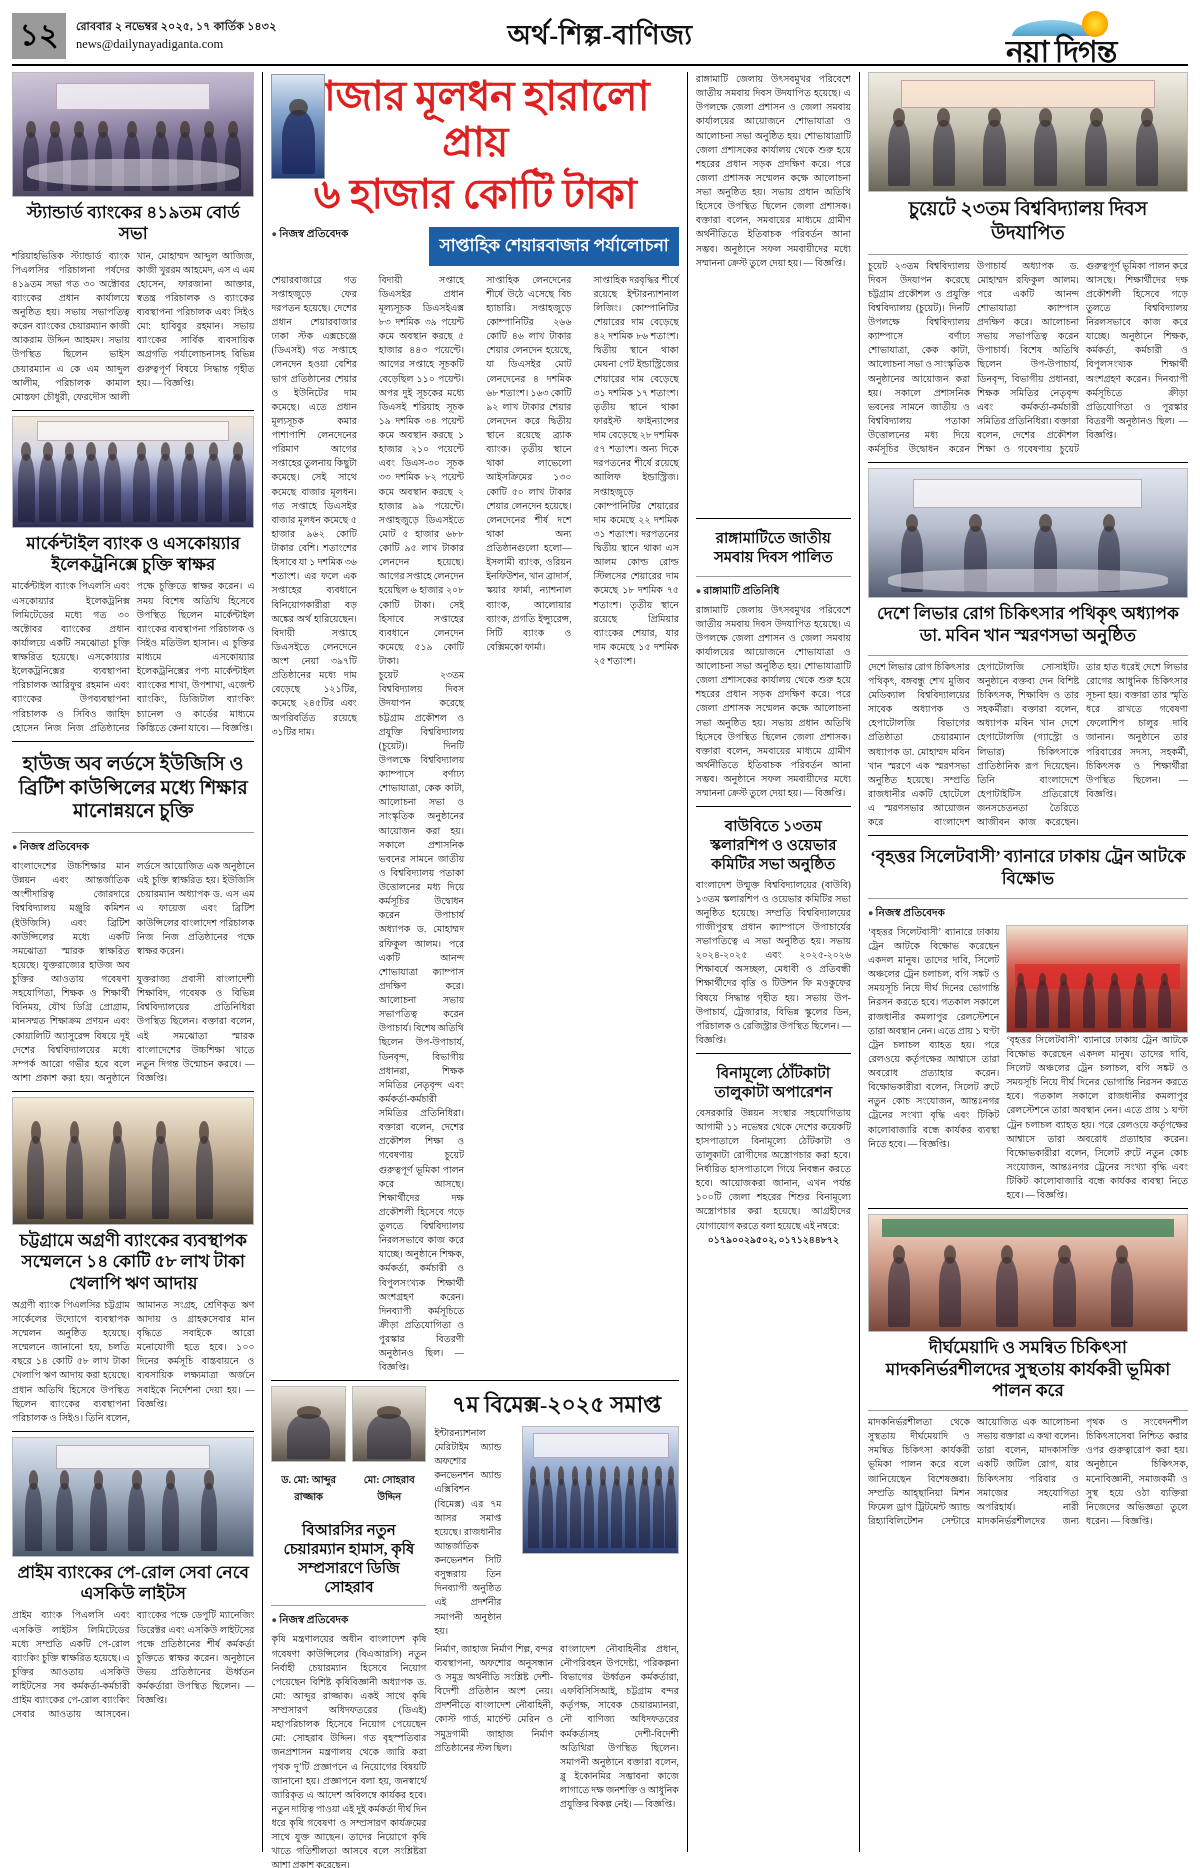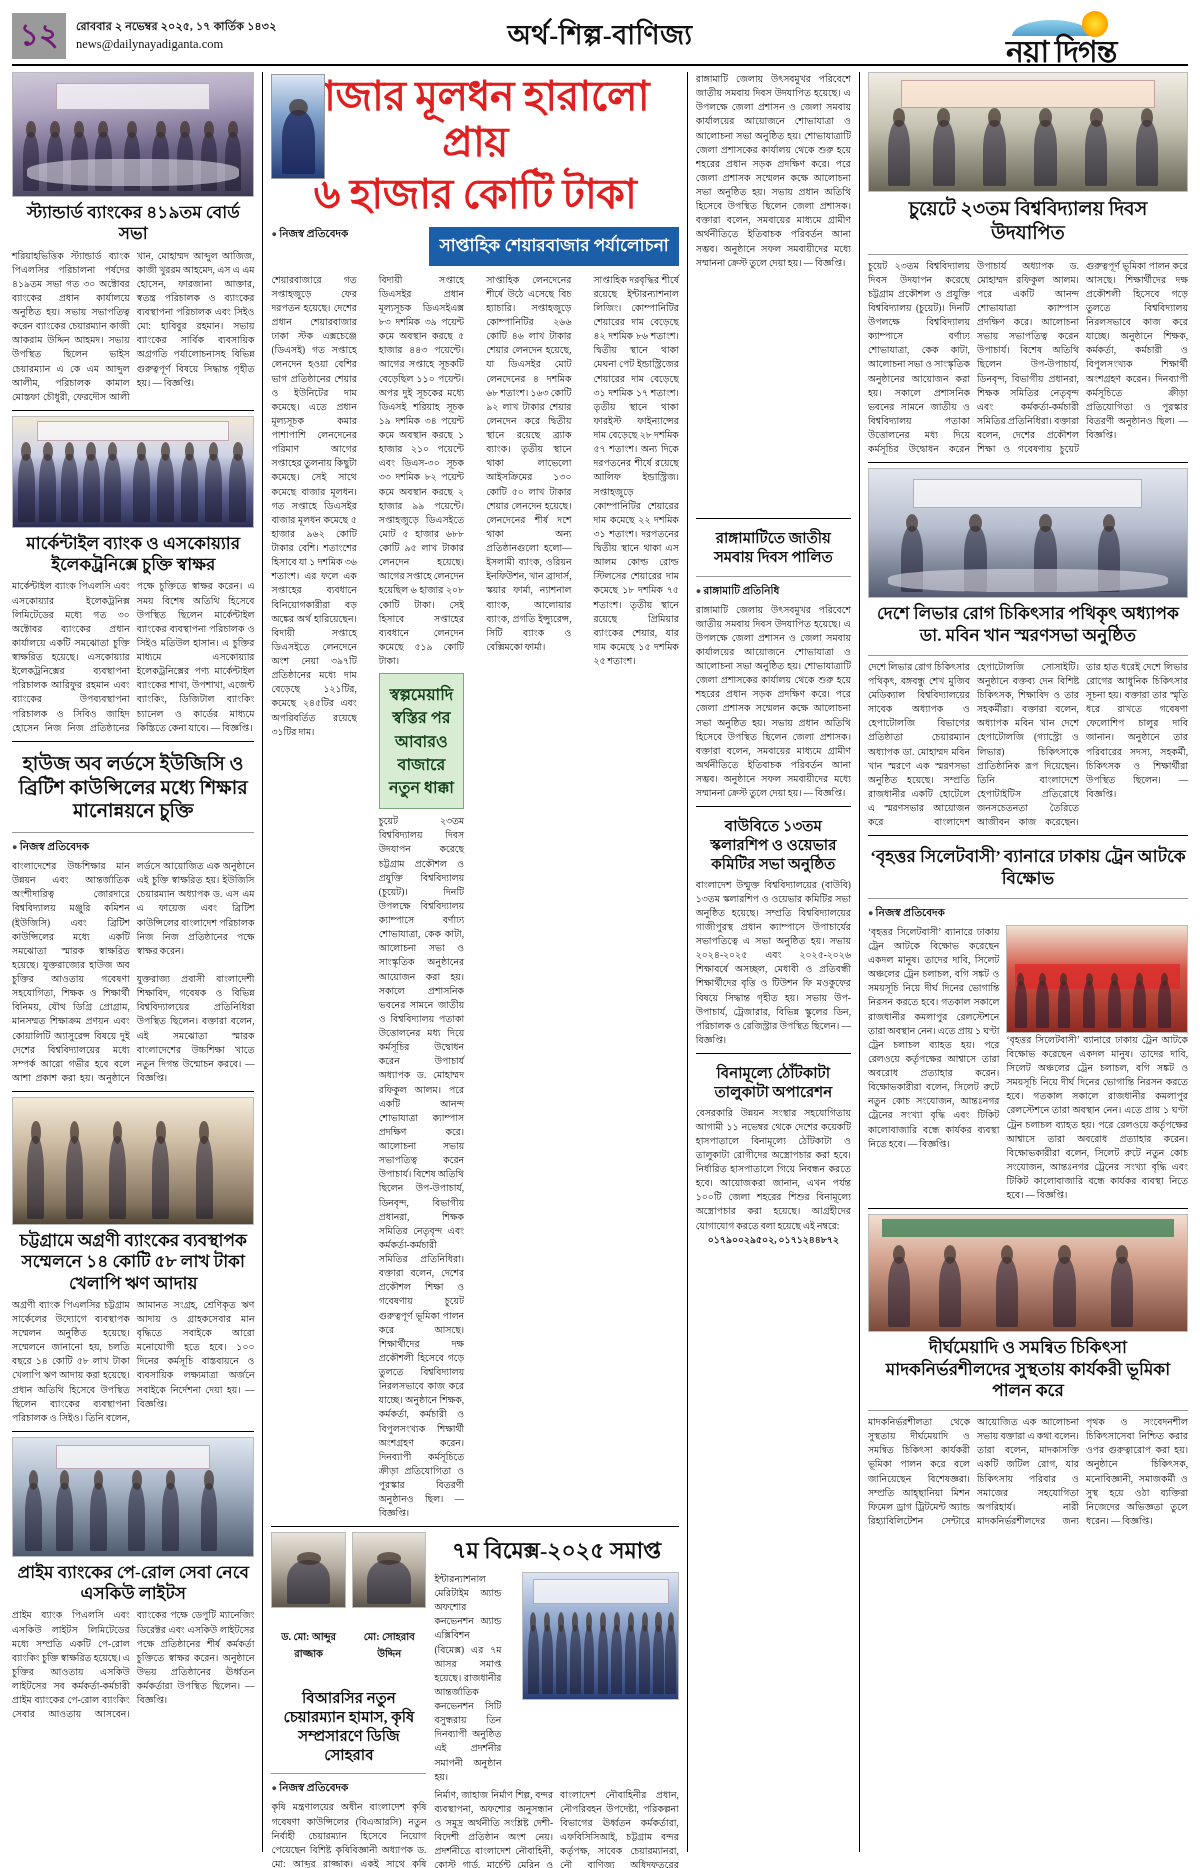--- a/index.html
+++ b/index.html
@@ -9,21 +9,21 @@
     font-family:"Liberation Serif", serif;
     color:#111;
     overflow:hidden;
     position:relative;
   }
   .page { width:1200px; height:1868px; padding:10px 12px; position:relative; }
 
   
   .masthead { display:flex; align-items:center; height:52px; position:relative; }
   .pagenum {
-    width:54px; height:46px; background:#9a9a9a; color:#701a75;
+    width:54px; height:46px; background:#9a9a9a; color:#000000;
     display:flex; align-items:center; justify-content:center;
     font-size:30px; font-weight:bold; font-family:"Liberation Sans", sans-serif;
   }
   .mh-meta { margin-left:10px; line-height:1.45; }
   .mh-date { font-size:11px; font-weight:bold; letter-spacing:.2px; }
   .mh-mail { font-size:12.5px; }
   .mh-section {
     position:absolute; left:50%; transform:translateX(-50%);
     font-size:27px; font-weight:bold; letter-spacing:.5px;
   }
@@ -130,21 +130,21 @@
   .banner-strip {
     position:absolute; left:18%; right:18%; top:8%; height:22%;
     background:rgba(250,248,250,.75); border:1px solid rgba(120,60,90,.4);
   }
   .cap-strip { position:absolute; left:0; right:0; bottom:0; height:16%;
     background:linear-gradient(180deg,rgba(0,0,0,0),rgba(0,0,0,.22)); }
 
   .two-portraits { display:flex; gap:6px; }
   .two-portraits .photo { width:50%; height:76px; }
 
-  .small-cap { font-size:10px; text-align:center; font-weight:bold; padding:21px 0; }
+  .small-cap { font-size:10px; text-align:center; font-weight:bold; padding:10px 0; }
 </style>
 </head>
 <body>
 
 <div class="page">
 
   <div class="masthead">
     <div class="pagenum">১২</div>
     <div class="mh-meta">
       <div class="mh-date">রোববার ২ নভেম্বর ২০২৫, ১৭ কার্তিক ১৪৩২</div>
@@ -264,21 +264,20 @@
       </div>
 
       <div style="display:flex; gap:22px; margin-top:2px;">
         <div style="width:25%">
           <div class="body">শেয়ারবাজারে গত সপ্তাহজুড়ে ফের দরপতন হয়েছে। দেশের প্রধান শেয়ারবাজার ঢাকা স্টক এক্সচেঞ্জে (ডিএসই) গত সপ্তাহে লেনদেন হওয়া বেশির ভাগ প্রতিষ্ঠানের শেয়ার ও ইউনিটের দাম কমেছে। এতে প্রধান মূল্যসূচক কমার পাশাপাশি লেনদেনের পরিমাণ আগের সপ্তাহের তুলনায় কিছুটা কমেছে। সেই সাথে কমেছে বাজার মূলধন।
 গত সপ্তাহে ডিএসইর বাজার মূলধন কমেছে ৫ হাজার ৯৬২ কোটি টাকার বেশি। শতাংশের হিসাবে যা ১ দশমিক ৩৬ শতাংশ। এর ফলে এক সপ্তাহের ব্যবধানে বিনিয়োগকারীরা বড় অঙ্কের অর্থ হারিয়েছেন। বিদায়ী সপ্তাহে ডিএসইতে লেনদেনে অংশ নেয়া ৩৯৭টি প্রতিষ্ঠানের মধ্যে দাম বেড়েছে ১২১টির, কমেছে ২৪৫টির এবং অপরিবর্তিত রয়েছে ৩১টির দাম।</div>
         </div>
         <div style="width:25%">
           <div class="body">বিদায়ী সপ্তাহে ডিএসইর প্রধান মূল্যসূচক ডিএসইএক্স ৮৩ দশমিক ৩৯ পয়েন্ট কমে অবস্থান করছে ৫ হাজার ৪৪৩ পয়েন্টে। আগের সপ্তাহে সূচকটি বেড়েছিল ১১০ পয়েন্ট। অপর দুই সূচকের মধ্যে ডিএসই শরিয়াহ সূচক ১৯ দশমিক ৩৪ পয়েন্ট কমে অবস্থান করছে ১ হাজার ২১০ পয়েন্টে এবং ডিএস-৩০ সূচক ৩৩ দশমিক ৮২ পয়েন্ট কমে অবস্থান করছে ২ হাজার ৯৯ পয়েন্টে।
 সপ্তাহজুড়ে ডিএসইতে মোট ৫ হাজার ৬৮৮ কোটি ৯৫ লাখ টাকার লেনদেন হয়েছে। আগের সপ্তাহে লেনদেন হয়েছিল ৬ হাজার ২০৮ কোটি টাকা। সেই হিসাবে সপ্তাহের ব্যবধানে লেনদেন কমেছে ৫১৯ কোটি টাকা।</div>
-          <div class="green-box">স্বল্পমেয়াদি স্বস্তির পর আবারও বাজারে নতুন ধাক্কা</div>
           <div class="body">চুয়েট ২৩তম বিশ্ববিদ্যালয় দিবস উদযাপন করেছে চট্টগ্রাম প্রকৌশল ও প্রযুক্তি বিশ্ববিদ্যালয় (চুয়েট)। দিনটি উপলক্ষে বিশ্ববিদ্যালয় ক্যাম্পাসে বর্ণাঢ্য শোভাযাত্রা, কেক কাটা, আলোচনা সভা ও সাংস্কৃতিক অনুষ্ঠানের আয়োজন করা হয়। সকালে প্রশাসনিক ভবনের সামনে জাতীয় ও বিশ্ববিদ্যালয় পতাকা উত্তোলনের মধ্য দিয়ে কর্মসূচির উদ্বোধন করেন উপাচার্য অধ্যাপক ড. মোহাম্মদ রফিকুল আলম। পরে একটি আনন্দ শোভাযাত্রা ক্যাম্পাস প্রদক্ষিণ করে। আলোচনা সভায় সভাপতিত্ব করেন উপাচার্য। বিশেষ অতিথি ছিলেন উপ-উপাচার্য, ডিনবৃন্দ, বিভাগীয় প্রধানরা, শিক্ষক সমিতির নেতৃবৃন্দ এবং কর্মকর্তা-কর্মচারী সমিতির প্রতিনিধিরা। বক্তারা বলেন, দেশের প্রকৌশল শিক্ষা ও গবেষণায় চুয়েট গুরুত্বপূর্ণ ভূমিকা পালন করে আসছে। শিক্ষার্থীদের দক্ষ প্রকৌশলী হিসেবে গড়ে তুলতে বিশ্ববিদ্যালয় নিরলসভাবে কাজ করে যাচ্ছে। অনুষ্ঠানে শিক্ষক, কর্মকর্তা, কর্মচারী ও বিপুলসংখ্যক শিক্ষার্থী অংশগ্রহণ করেন। দিনব্যাপী কর্মসূচিতে ক্রীড়া প্রতিযোগিতা ও পুরস্কার বিতরণী অনুষ্ঠানও ছিল। — বিজ্ঞপ্তি।</div>
         </div>
         <div style="width:25%">
           <div class="body">সাপ্তাহিক লেনদেনের শীর্ষে উঠে এসেছে বিচ হ্যাচারি। সপ্তাহজুড়ে কোম্পানিটির ২৬৬ কোটি ৪৬ লাখ টাকার শেয়ার লেনদেন হয়েছে, যা ডিএসইর মোট লেনদেনের ৪ দশমিক ৬৮ শতাংশ। ১৬৩ কোটি ৯২ লাখ টাকার শেয়ার লেনদেন করে দ্বিতীয় স্থানে রয়েছে ব্র্যাক ব্যাংক। তৃতীয় স্থানে থাকা লাভেলো আইসক্রিমের ১৩০ কোটি ৫০ লাখ টাকার শেয়ার লেনদেন হয়েছে।
 লেনদেনের শীর্ষ দশে থাকা অন্য প্রতিষ্ঠানগুলো হলো— ইসলামী ব্যাংক, ওরিয়ন ইনফিউশন, খান ব্রাদার্স, স্কয়ার ফার্মা, ন্যাশনাল ব্যাংক, আলোয়ার ব্যাংক, প্রগতি ইন্স্যুরেন্স, সিটি ব্যাংক ও বেক্সিমকো ফার্মা।</div>
         </div>
         <div style="width:25%">
           <div class="body">সাপ্তাহিক দরবৃদ্ধির শীর্ষে রয়েছে ইন্টারন্যাশনাল লিজিং। কোম্পানিটির শেয়ারের দাম বেড়েছে ৪২ দশমিক ৮৬ শতাংশ। দ্বিতীয় স্থানে থাকা মেঘনা পেট ইন্ডাস্ট্রিজের শেয়ারের দাম বেড়েছে ৩১ দশমিক ১৭ শতাংশ। তৃতীয় স্থানে থাকা ফারইস্ট ফাইন্যান্সের দাম বেড়েছে ২৮ দশমিক ৫৭ শতাংশ।
 অন্য দিকে দরপতনের শীর্ষে রয়েছে আলিফ ইন্ডাস্ট্রিজ। সপ্তাহজুড়ে কোম্পানিটির শেয়ারের দাম কমেছে ২২ দশমিক ৩১ শতাংশ। দরপতনের দ্বিতীয় স্থানে থাকা এস আলম কোল্ড রোল্ড স্টিলসের শেয়ারের দাম কমেছে ১৮ দশমিক ৭৫ শতাংশ। তৃতীয় স্থানে রয়েছে প্রিমিয়ার ব্যাংকের শেয়ার, যার দাম কমেছে ১৫ দশমিক ২৫ শতাংশ।</div>
         </div>

